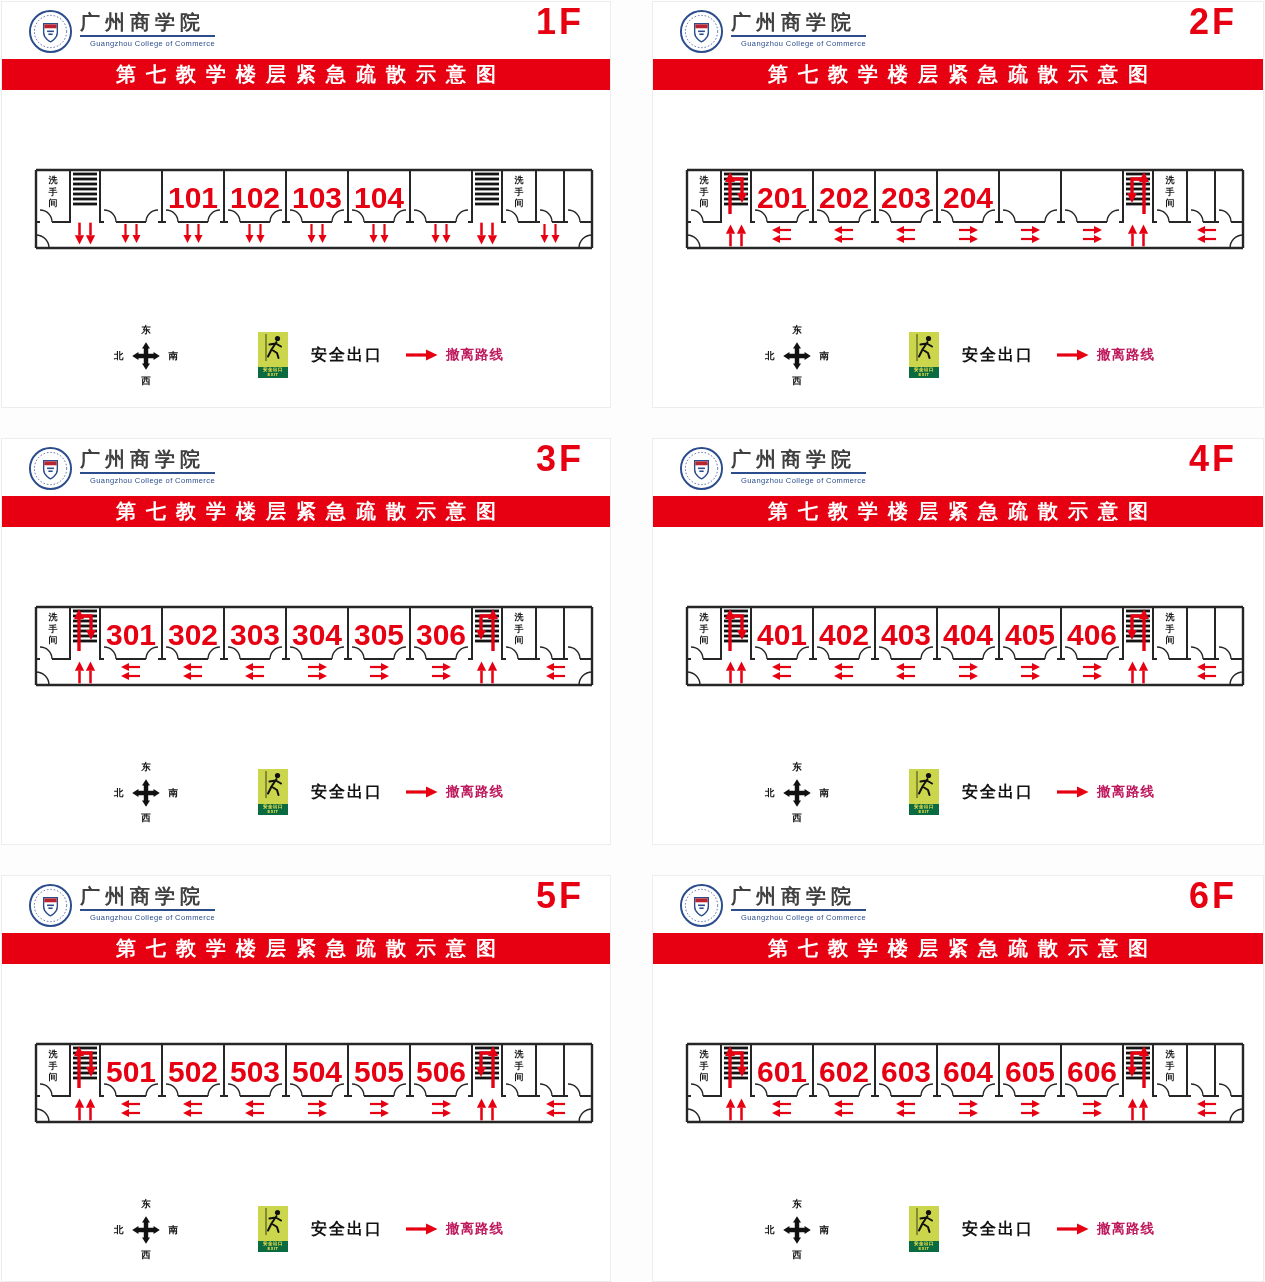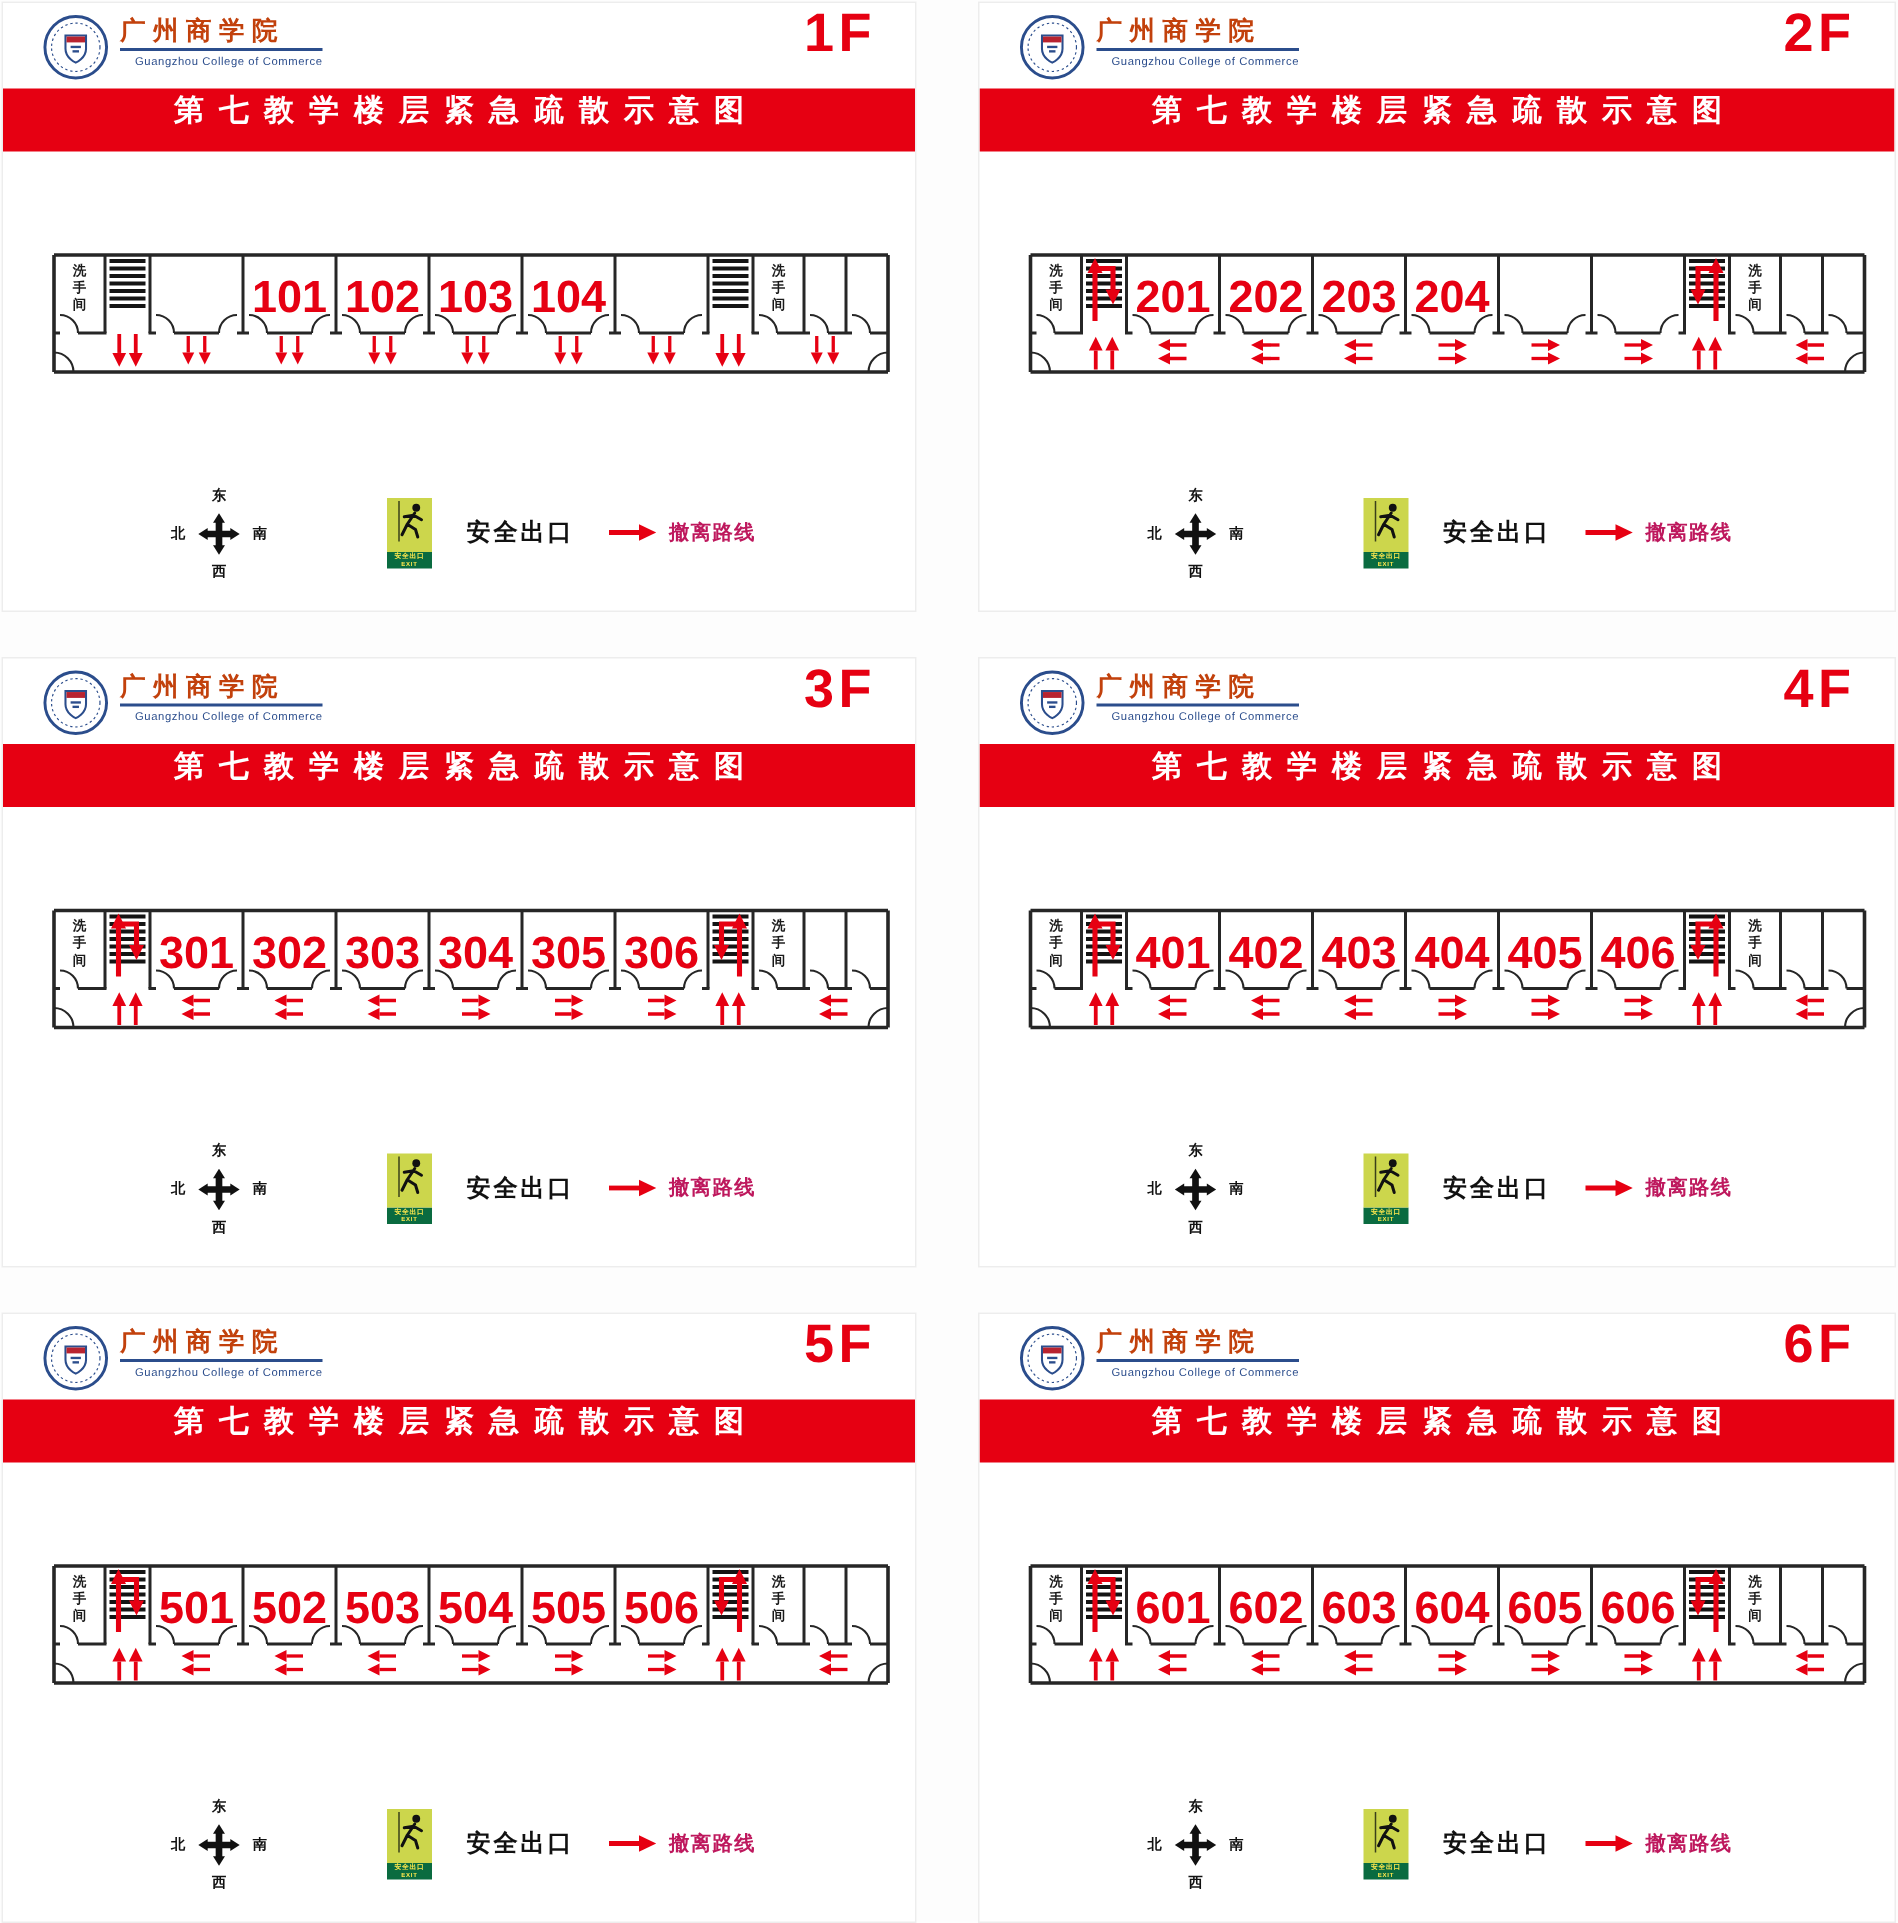--- a/index.html
+++ b/index.html
@@ -3,25 +3,25 @@
 <meta charset="utf-8">
 <style>
   html,body{margin:0;padding:0;background:#fdfdfd;}
   body{width:1265px;height:1282px;font-family:"Liberation Sans",sans-serif;}
   .board{display:grid;grid-template-columns:610px 612px;grid-auto-rows:407px;gap:30px 41px;padding:1px;}
   .panel{position:relative;background:#fff;border:1px solid #ededed;box-sizing:border-box;overflow:hidden;}
   
   .logo{position:absolute;left:26px;top:7px;display:flex;gap:7px;align-items:flex-start;}
   .seal{width:45px;height:45px;flex:none;}
   .logo-col{display:flex;flex-direction:column;padding-top:2px;}
-  .school-cn{font-family:Liberation Serif, serif;font-weight:bold;color:#c2410c;font-size:17px;letter-spacing:5px;line-height:1.15;white-space:nowrap;}
+  .school-cn{font-family:Liberation Serif, serif;font-weight:bold;color:#404040;font-size:20px;letter-spacing:5px;line-height:1.15;white-space:nowrap;}
   .logo-rule{height:2px;background:#2b4d8c;margin-top:1px;}
   .school-en{color:#2b4d8c;font-size:7.5px;letter-spacing:.4px;margin-top:2px;white-space:nowrap;margin-left:10px;}
   .floor-label{position:absolute;right:26px;top:1px;color:#e60012;font-size:36px;font-weight:800;letter-spacing:3px;line-height:1.05;}
-  .banner{position:absolute;left:0;right:0;top:57px;height:42px;background:#e60012;color:#fff;
+  .banner{position:absolute;left:0;right:0;top:57px;height:31px;background:#e60012;color:#fff;
           font-size:20px;font-weight:bold;letter-spacing:10px;text-indent:10px;text-align:center;line-height:31px;white-space:nowrap;}
   
   .plan{position:absolute;left:30px;top:162px;width:572px;height:102px;}
   
   .compass{position:absolute;left:112px;top:322px;width:64px;height:64px;}
   .compass span{position:absolute;font-size:9.5px;font-weight:bold;color:#111;}
   .c-n{top:0;left:50%;transform:translateX(-50%);}
   .c-s{bottom:0;left:50%;transform:translateX(-50%);}
   .c-w{left:0;top:50%;transform:translateY(-50%);}
   .c-e{right:0;top:50%;transform:translateY(-50%);}

